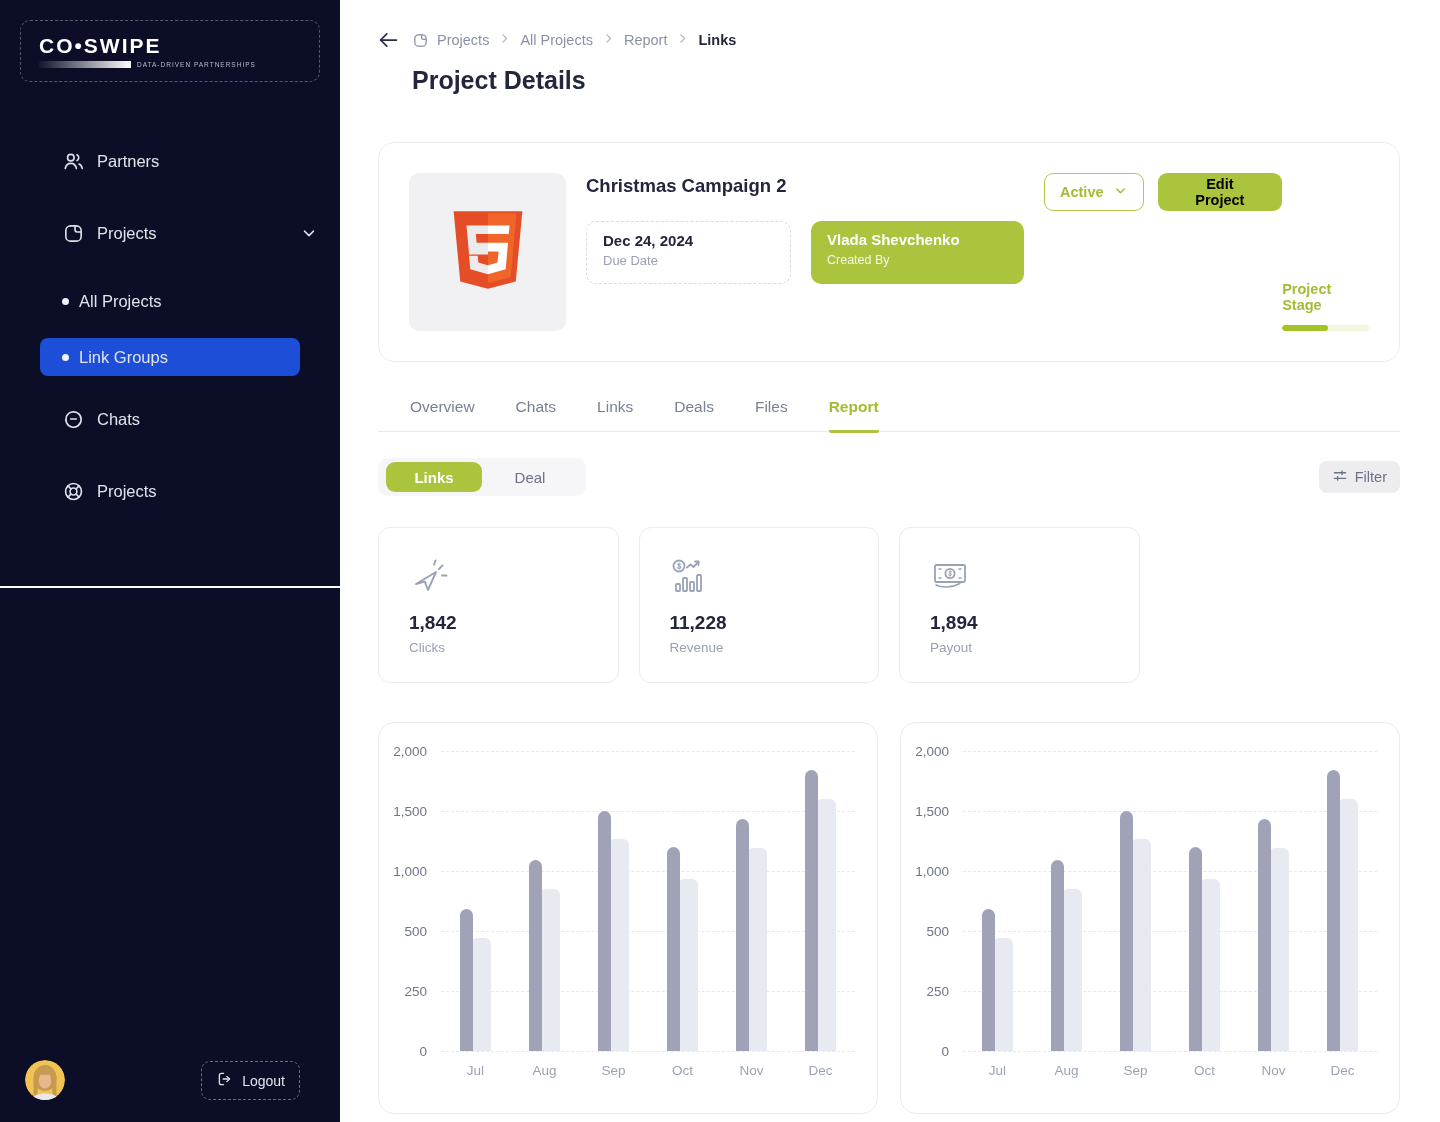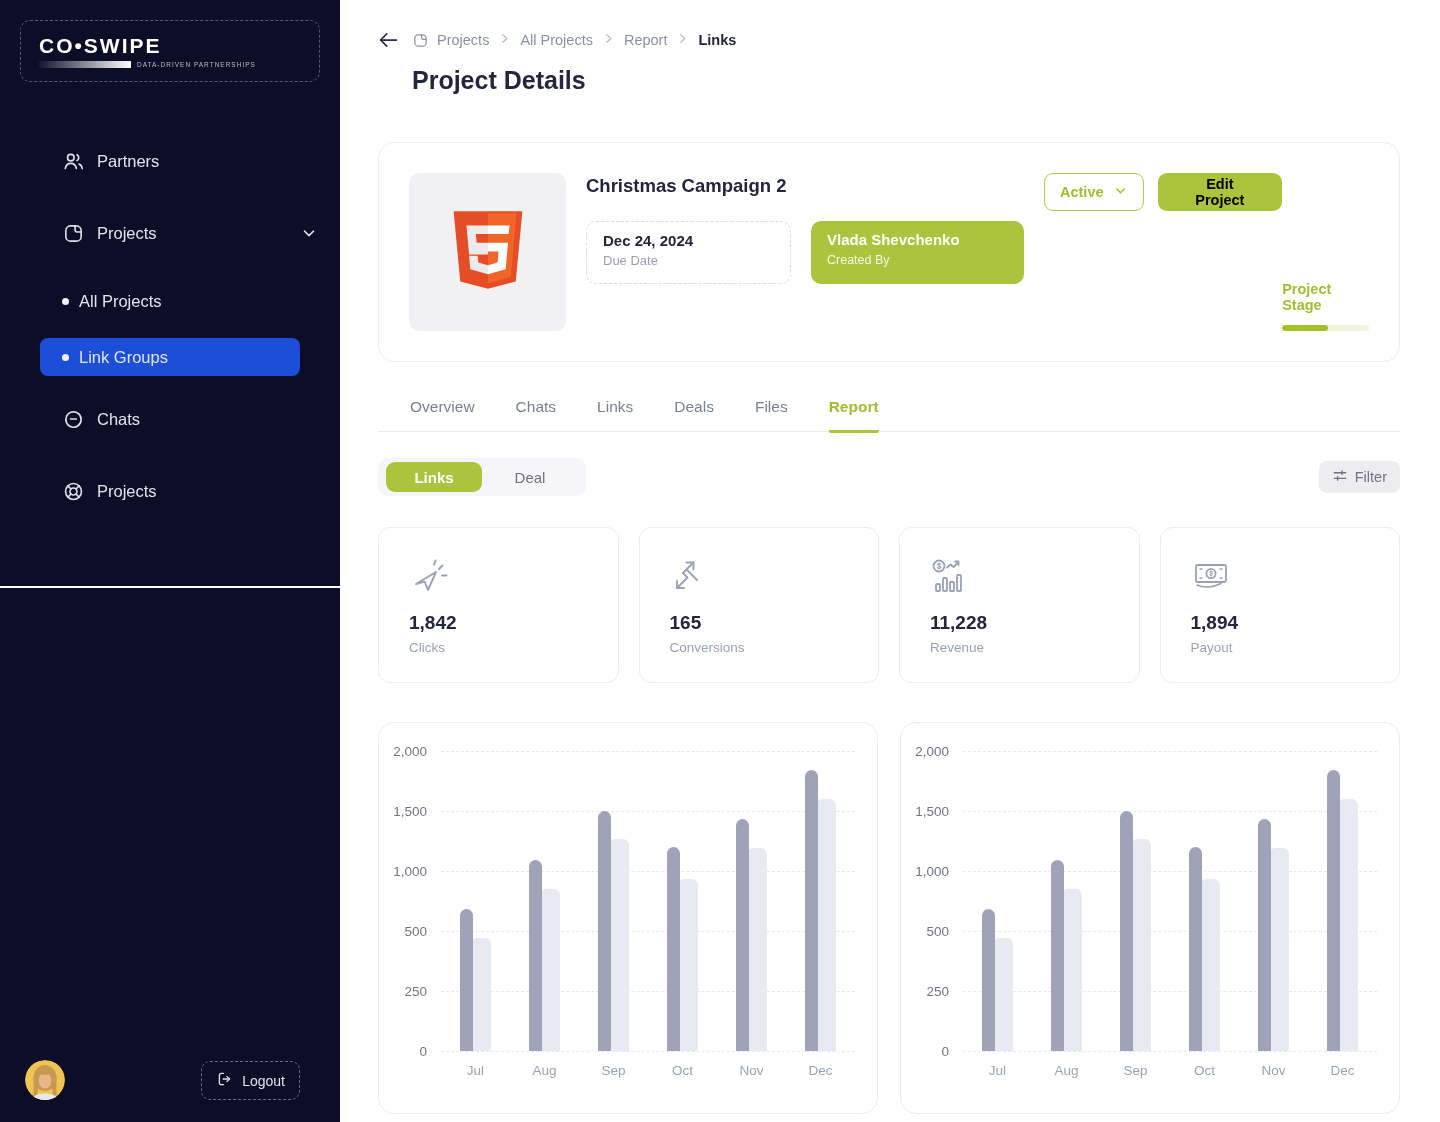--- a/index.html
+++ b/index.html
@@ -337,32 +337,20 @@
           <path d="M7 26L27 14 19 32l-3.2-8.4z"></path>
           <path d="M30 11l3.6-3.6"></path>
             <path d="M33 17.5h4.5"></path>
             <path d="M25 6.8l1.6-4.4"></path>
         </svg>
       </div>
       <div class="stat-value">1,842</div>
       <div class="stat-label">Clicks</div>
     </div>
 
-    <div class="stat-card">
-      <div class="stat-icon">
-        <svg width="40" height="38" viewBox="0 0 40 38" fill="none" stroke="#9aa2b5" stroke-width="1.9" stroke-linecap="round" stroke-linejoin="round">
-          <path d="M16.5 4.5h7v7"></path>
-          <path d="M23.5 4.5L13 15l4.5 4.5L7 30"></path>
-          <path d="M14 30H7v-7"></path>
-          <path d="M16.5 11.5L27 22l-4.5-4.5"></path>
-        </svg>
-      </div>
-      <div class="stat-value">165</div>
-      <div class="stat-label">Conversions</div>
-    </div>
 
     <div class="stat-card">
       <div class="stat-icon">
         <svg width="42" height="38" viewBox="0 0 42 38" fill="none" stroke="#9aa2b5" stroke-width="1.8" stroke-linecap="round" stroke-linejoin="round">
           <circle cx="9" cy="8" r="5.5"></circle>
           <path d="M9 5v6M10.8 6.2c-.4-.6-2.6-.8-2.9.4-.3 1.2 1.2 1.3 2 1.6.9.3 1.3 1.6.2 2-.9.4-2.3.1-2.7-.5" stroke-width="1.1"></path>
           <path d="M17 9.5l3.5-3 3 2.5 5-5"></path>
             <path d="M25 3.5h3.5V7"></path>
           <rect x="6" y="26" width="4" height="7" rx="1"></rect>
           <rect x="13" y="20" width="4" height="13" rx="1"></rect>

